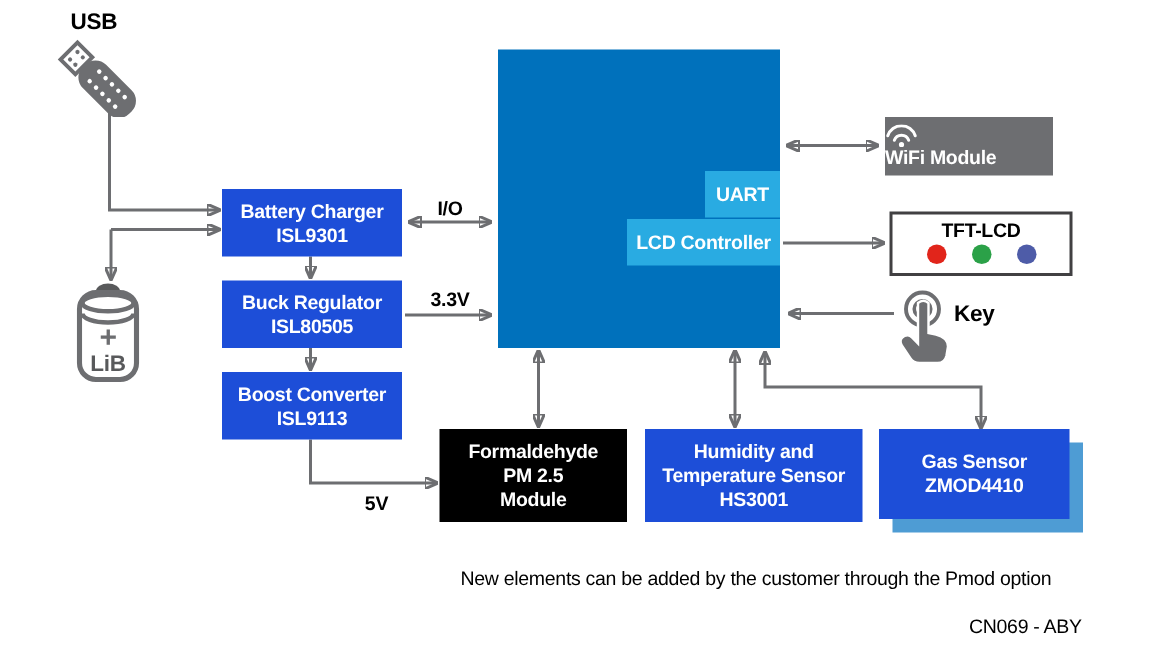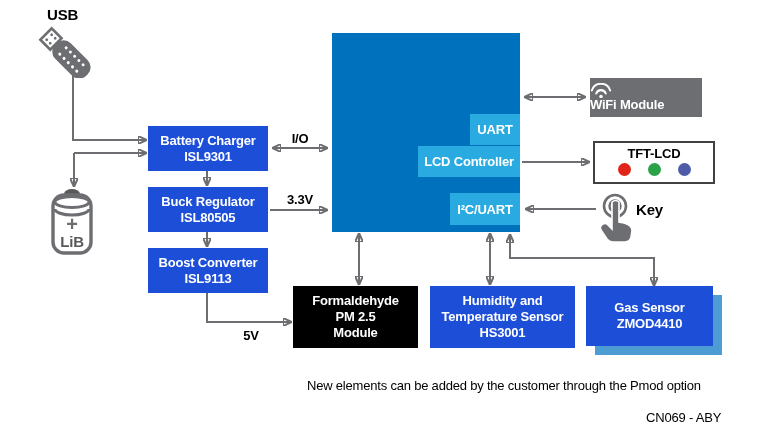--- a/index.html
+++ b/index.html
@@ -109,21 +109,20 @@
     <span>ISL9113</span>
   </div>
 
   <div class="lbl" style="left:272px;top:131px;width:56px;">I/O</div>
   <div class="lbl" style="left:272px;top:192px;width:56px;">3.3V</div>
   <div class="lbl" style="left:233px;top:328px;width:36px;">5V</div>
 
   <div class="sc">
     <div class="port" style="left:138px;top:49px;width:50px;height:31px;margin-top:32px;">UART</div>
     <div class="port" style="left:86px;top:113px;width:102px;height:31px;">LCD Controller</div>
-    <div class="port" style="left:118px;top:160px;width:70px;height:32px;">I²C/UART</div>
   </div>
 
   <div class="wifi-box">
     <svg width="22" height="15" viewBox="0 0 24 16">
       <path d="M2,7 a 10.5,10.5 0 0 1 20,0" fill="none" stroke="#fff" stroke-width="2.2" stroke-linecap="round" transform="translate(0,1)"></path>
       <path d="M6.8,10.3 a 5.5,5.5 0 0 1 10.4,0" fill="none" stroke="#fff" stroke-width="2.2" stroke-linecap="round" transform="translate(0,1)"></path>
       <circle cx="12" cy="14.5" r="1.9" fill="#fff"></circle>
     </svg>
     <div class="cap">WiFi Module</div>
   </div>

